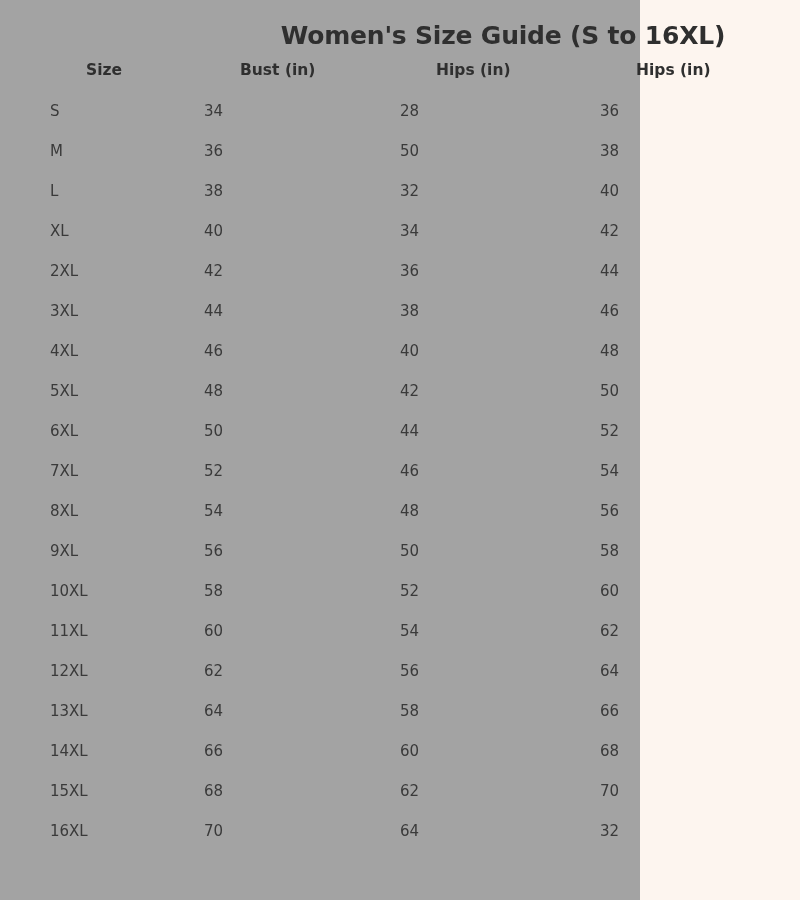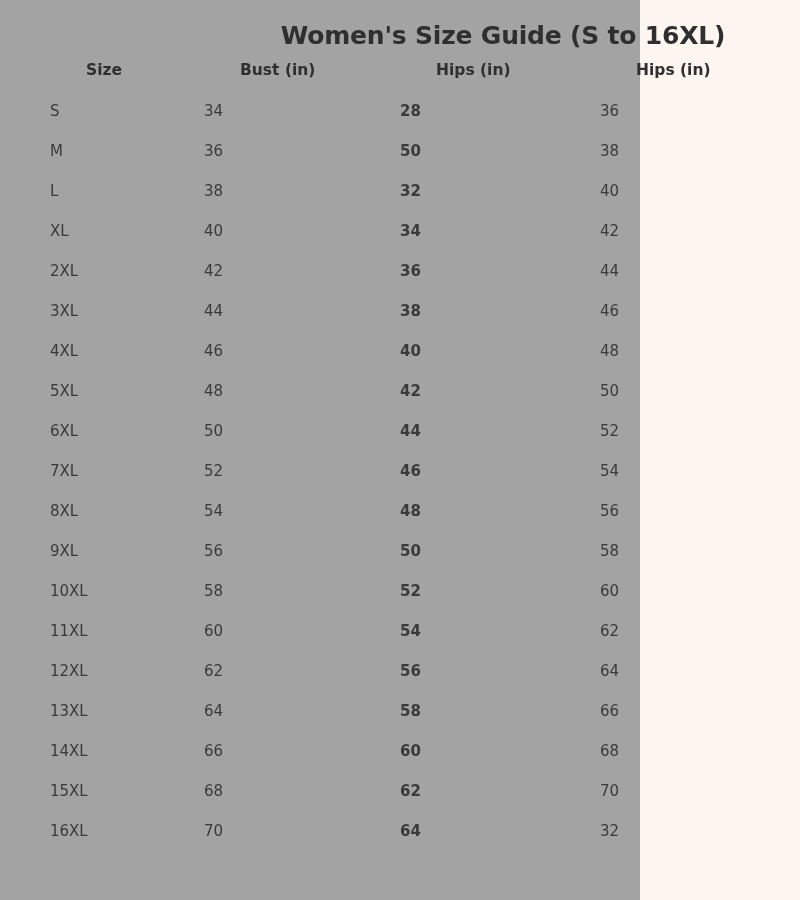--- a/index.html
+++ b/index.html
@@ -62,21 +62,21 @@
   }
 
   .header-row .cell {
     font-weight: bold;
     color: #2f2f2f;
     font-size: 15.5px;
   }
 
   .col-0 { left: 50px; }
   .col-1 { left: 204px; }
-  .col-2 { left: 400px; font-weight: bold; }
+  .col-2 { left: 400px; }
   .col-3 { left: 600px; }
 </style>
 </head>
 <body>
 
 <div class="page">
 
   <div class="title">Women's Size Guide (S to 16XL)</div>
 
   <div class="table">

